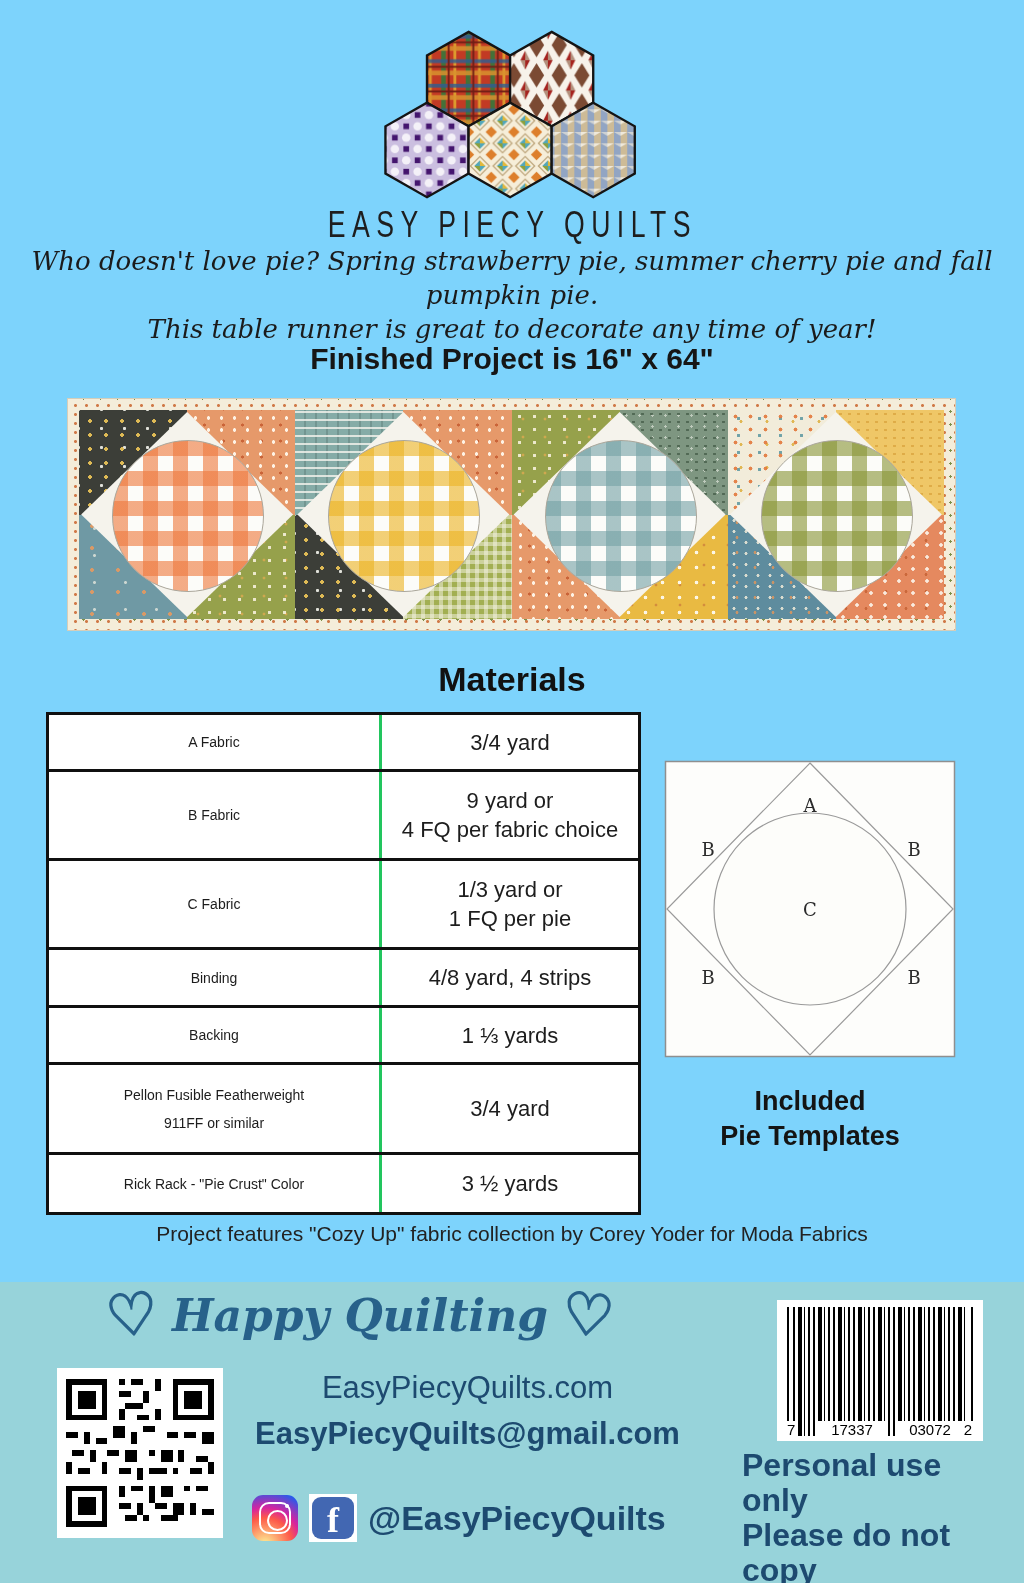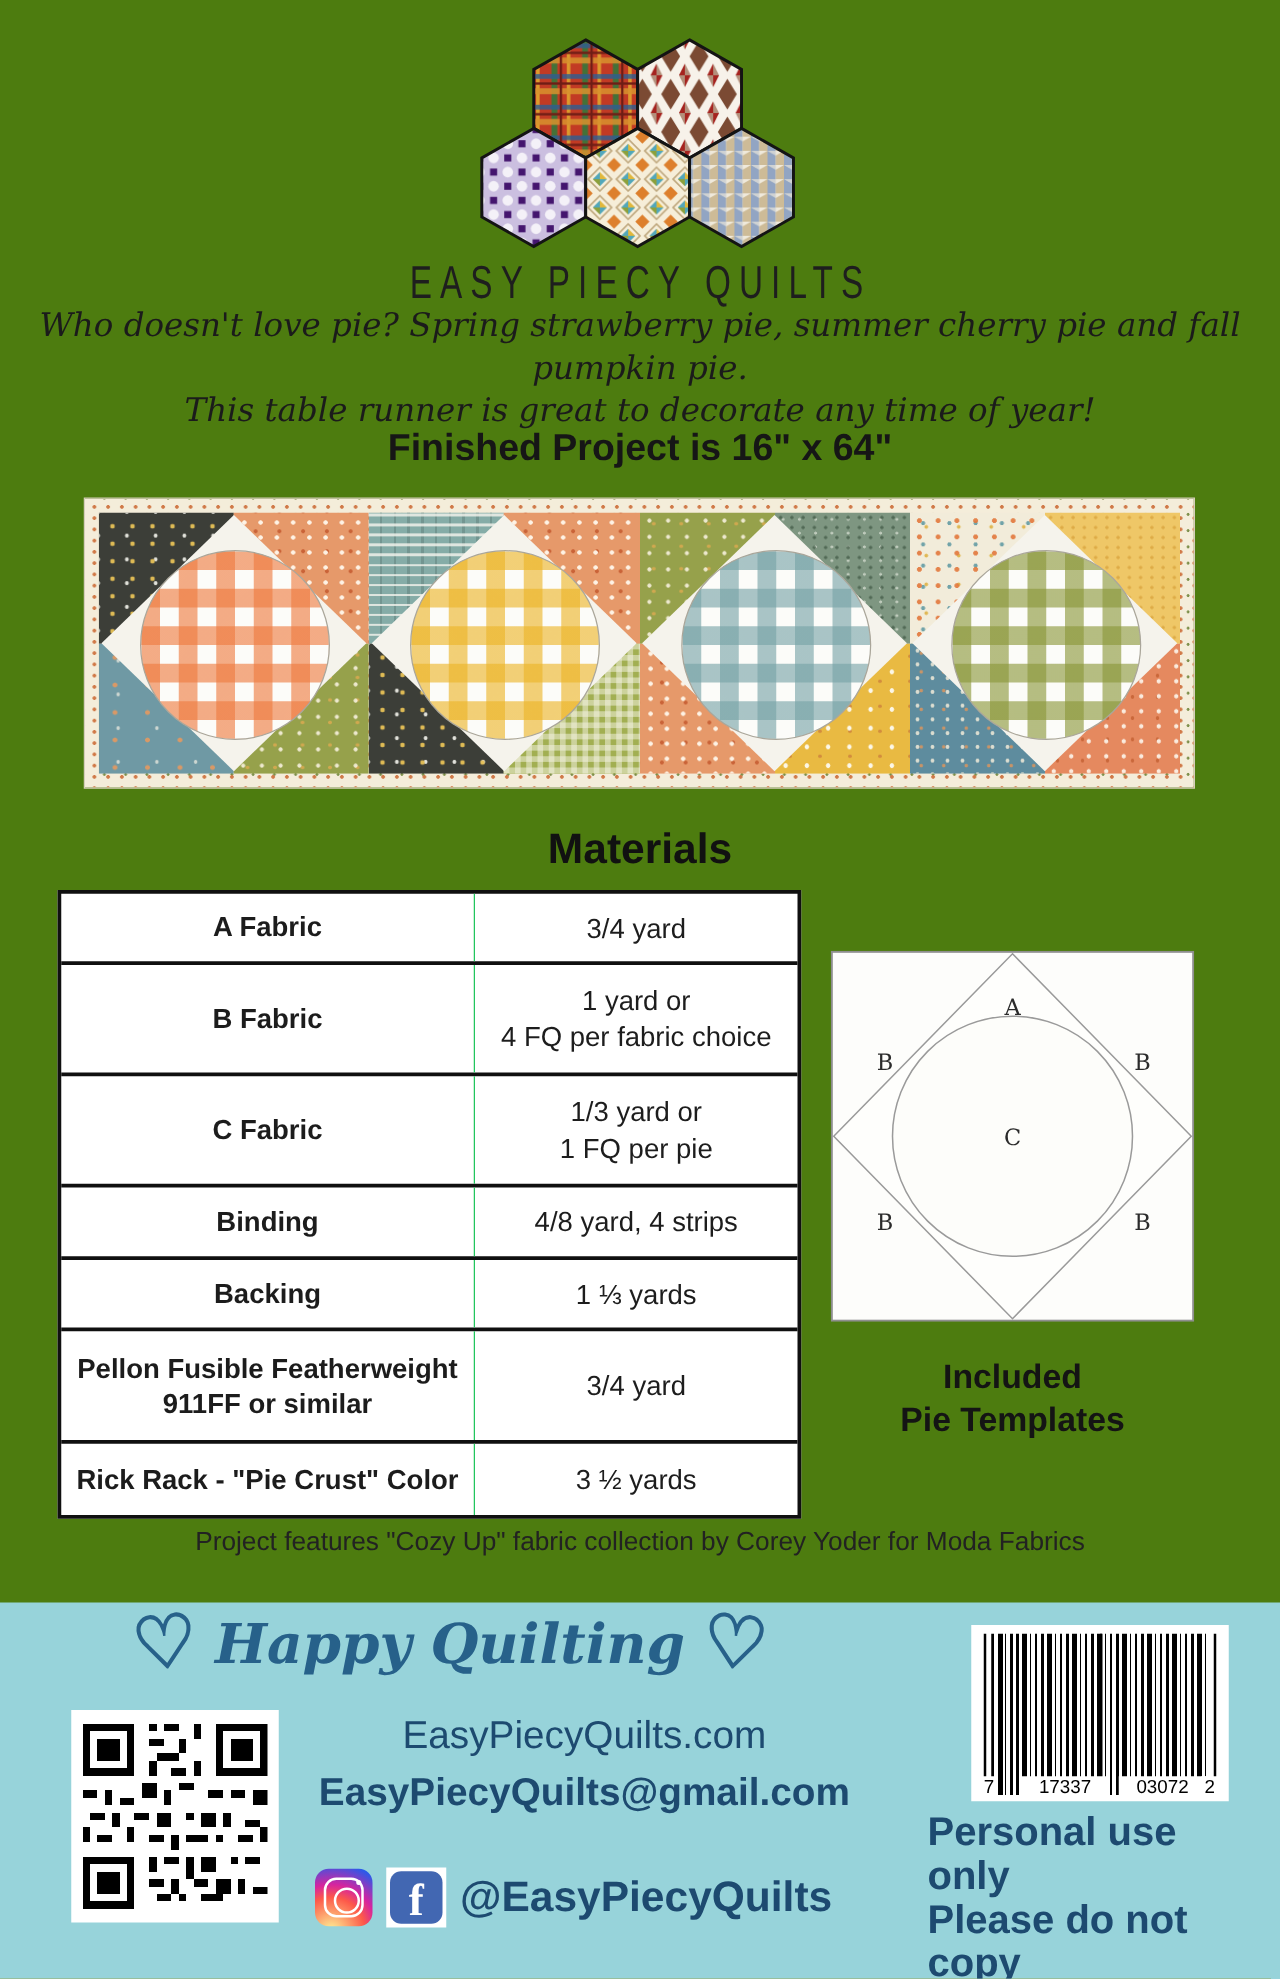--- a/index.html
+++ b/index.html
@@ -1,16 +1,16 @@
 <!DOCTYPE html>
 <html><head>
 <meta charset="utf-8">
 <style>
   html,body{margin:0;padding:0;background:#fff;}
-  .page{position:relative;width:1024px;height:1583px;background:#4d7c0f;overflow:hidden;
+  .page{position:relative;width:1024px;height:1583px;background:#7dd3fc;overflow:hidden;
         font-family:"Liberation Sans",sans-serif;color:#1c1c1c;}
 
   
   .logo-wrap{position:absolute;top:30px;left:0;width:100%;text-align:center;}
   .brand{display:inline-block;margin-top:0px;font-size:37px;font-weight:400;color:#1e1e1e;
          letter-spacing:9px;transform:scaleX(.72);white-space:nowrap;}
 
   
   .intro{position:absolute;top:244px;left:0;width:100%;text-align:center;
          font-family:"DejaVu Serif",serif;font-style:italic;font-size:26px;line-height:34px;color:#1b1b1b;}
@@ -50,21 +50,21 @@
   .f-ypl{background-color:#efc767;background-image:radial-gradient(circle,rgba(218,164,62,.8) 1.1px,transparent 1.5px);background-size:9px 8px;}
   .f-tfl{background-color:#5e8c9e;background-image:radial-gradient(circle,rgba(240,234,216,.85) 1.3px,transparent 1.8px),radial-gradient(circle,rgba(226,150,90,.8) 1.2px,transparent 1.7px);background-size:12px 11px,18px 15px;}
   .f-sal{background-color:#e5895f;background-image:radial-gradient(circle,rgba(252,246,236,.9) 1.5px,transparent 2px),radial-gradient(circle,rgba(196,96,50,.8) 1.2px,transparent 1.7px);background-size:14px 12px,20px 17px;}
 
   
   .materials-h{position:absolute;top:660px;left:0;width:100%;text-align:center;}
   .materials-h span{font-size:34px;font-weight:bold;text-underline-offset:6px;color:#111;}
   .mat-table{position:absolute;left:46px;top:712px;width:595px;border:3px solid #101010;box-sizing:border-box;background:#fff;}
   .mrow{display:flex;border-top:3px solid #101010;}
   .mrow:first-child{border-top:none;}
-  .mitem{width:330px;border-right:1px solid #22c55e;display:flex;flex-direction:column;justify-content:center;align-items:center;text-align:center;font-weight:bold;font-size:22px;line-height:28px;}
+  .mitem{width:330px;border-right:3px solid #22c55e;display:flex;flex-direction:column;justify-content:center;align-items:center;text-align:center;font-weight:normal;font-size:14px;line-height:28px;}
   .mval{flex:1;display:flex;flex-direction:column;justify-content:center;align-items:center;text-align:center;font-size:22px;line-height:29px;color:#1d1d1d;}
   .r1{height:54px}.r2{height:86px}.r3{height:86px}.r4{height:55px}.r5{height:54px}.r6{height:87px}.r7{height:57px}
 
   
   .diagram{position:absolute;left:664px;top:760px;}
   .diagram-caption{position:absolute;left:664px;top:1084px;width:292px;text-align:center;
                    font-size:27px;font-weight:bold;line-height:35px;color:#141414;}
 
   .credit{position:absolute;top:1222px;left:0;width:100%;text-align:center;font-size:21px;color:#222;}
 
@@ -211,21 +211,21 @@
         </div>
       <div class="mval">
           <span>3/4 yard</span>
         </div>
     </div>
     <div class="mrow r2">
       <div class="mitem">
           <span>B Fabric</span>
         </div>
       <div class="mval">
-        <span>1 yard or</span>
+        <span>9 yard or</span>
         <span>4 FQ per fabric choice</span>
       </div>
     </div>
     <div class="mrow r3">
       <div class="mitem">
           <span>C Fabric</span>
         </div>
       <div class="mval">
         <span>1/3 yard or</span>
         <span>1 FQ per pie</span>

